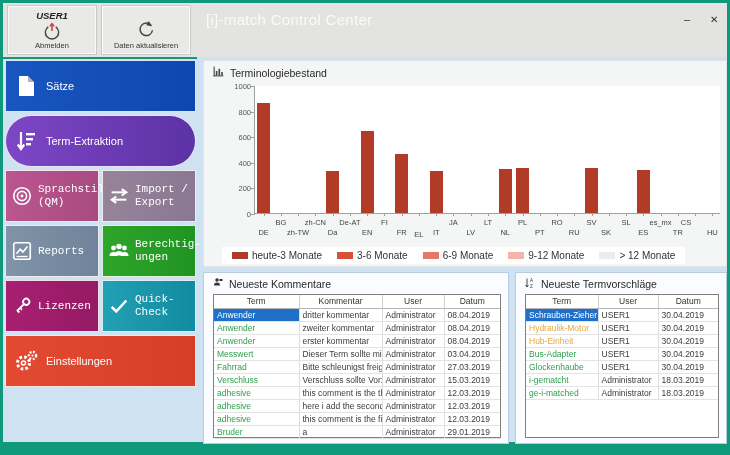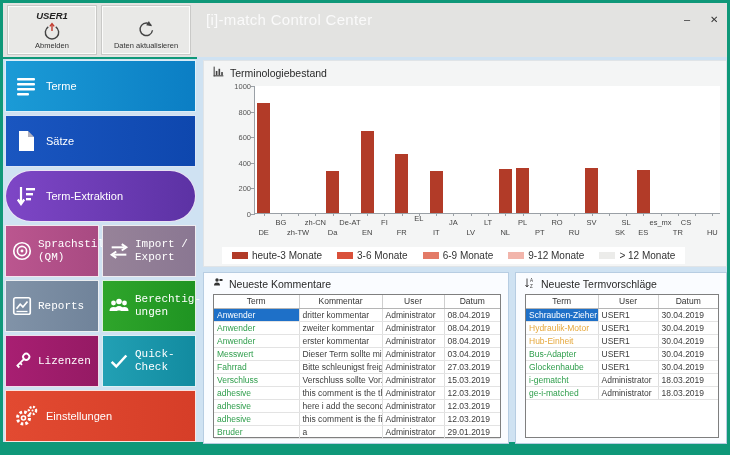--- a/index.html
+++ b/index.html
@@ -98,31 +98,20 @@
     </div>
     <span class="app-title">[i]-match Control Center</span>
     <span class="winctl win-min">–</span>
     <span class="winctl win-close">✕</span>
   </div>
 
   <div class="content">
     <div class="sb-accent"></div>
 
     <div class="sidebar" id="sidebar">
-        <div class="tile full" style="background: linear-gradient(90deg, rgb(27, 155, 214), rgb(11, 126, 196));">
-          <span class="ticon">
-            <svg viewBox="0 0 24 24" width="24" height="24">
-              <rect x="3" y="4" width="18" height="2.6" rx="1" fill="#fff"></rect>
-              <rect x="3" y="9" width="18" height="2.6" rx="1" fill="#fff"></rect>
-              <rect x="3" y="14" width="18" height="2.6" rx="1" fill="#fff"></rect>
-              <rect x="3" y="19" width="12" height="2.6" rx="1" fill="#fff"></rect>
-            </svg>
-          </span>
-          <span class="tlabel">Terme</span>
-        </div>
         <div class="tile full" style="background: linear-gradient(90deg, rgb(26, 86, 192), rgb(14, 71, 174));">
           <span class="ticon">
             <svg viewBox="0 0 24 24" width="24" height="24">
               <path d="M5 2 h9 l6 6 v14 H5 Z" fill="#fff"></path>
               <path d="M14 2 l6 6 h-6 Z" fill="rgba(0,0,40,0.30)"></path>
             </svg>
           </span>
           <span class="tlabel">Sätze</span>
         </div>
         <div class="tile full" style="background: linear-gradient(90deg, rgb(126, 70, 198), rgb(92, 50, 164)); border-radius: 26px;">
@@ -263,21 +252,21 @@
           <div class="xlab" style="left: 77.9259px; top: 132px;">De-AT</div>
           <div class="bar" title="EN: 640" style="left: 105.685px; height: 81.92px; background: rgb(178, 59, 40);"></div>
           <div class="xtick" style="left: 112.185px;"></div>
           <div class="xlab" style="left: 95.1852px; top: 142px;">EN</div>
           <div class="xtick" style="left: 129.444px;"></div>
           <div class="xlab" style="left: 112.444px; top: 132px;">FI</div>
           <div class="bar" title="FR: 460" style="left: 140.204px; height: 58.88px; background: rgb(178, 59, 40);"></div>
           <div class="xtick" style="left: 146.704px;"></div>
           <div class="xlab" style="left: 129.704px; top: 142px;">FR</div>
           <div class="xtick" style="left: 163.963px;"></div>
-          <div class="xlab" style="left: 146.963px; top: 128px;">EL</div>
+          <div class="xlab" style="left: 146.963px; top: 144px;">EL</div>
           <div class="bar" title="IT: 330" style="left: 174.722px; height: 42.24px; background: rgb(178, 59, 40);"></div>
           <div class="xtick" style="left: 181.222px;"></div>
           <div class="xlab" style="left: 164.222px; top: 142px;">IT</div>
           <div class="xtick" style="left: 198.481px;"></div>
           <div class="xlab" style="left: 181.481px; top: 132px;">JA</div>
           <div class="xtick" style="left: 215.741px;"></div>
           <div class="xlab" style="left: 198.741px; top: 142px;">LV</div>
           <div class="xtick" style="left: 233px;"></div>
           <div class="xlab" style="left: 216px; top: 132px;">LT</div>
           <div class="bar" title="NL: 340" style="left: 243.759px; height: 43.52px; background: rgb(178, 59, 40);"></div>
@@ -289,21 +278,21 @@
           <div class="xtick" style="left: 284.778px;"></div>
           <div class="xlab" style="left: 267.778px; top: 142px;">PT</div>
           <div class="xtick" style="left: 302.037px;"></div>
           <div class="xlab" style="left: 285.037px; top: 132px;">RO</div>
           <div class="xtick" style="left: 319.296px;"></div>
           <div class="xlab" style="left: 302.296px; top: 142px;">RU</div>
           <div class="bar" title="SV: 350" style="left: 330.056px; height: 44.8px; background: rgb(178, 59, 40);"></div>
           <div class="xtick" style="left: 336.556px;"></div>
           <div class="xlab" style="left: 319.556px; top: 132px;">SV</div>
           <div class="xtick" style="left: 353.815px;"></div>
-          <div class="xlab" style="left: 348px; top: 142px;">SK</div>
+          <div class="xlab" style="left: 334px; top: 142px;">SK</div>
           <div class="xtick" style="left: 371.074px;"></div>
           <div class="xlab" style="left: 354.074px; top: 132px;">SL</div>
           <div class="bar" title="ES: 335" style="left: 381.833px; height: 42.88px; background: rgb(178, 59, 40);"></div>
           <div class="xtick" style="left: 388.333px;"></div>
           <div class="xlab" style="left: 371.333px; top: 142px;">ES</div>
           <div class="xtick" style="left: 405.593px;"></div>
           <div class="xlab" style="left: 388.593px; top: 132px;">es_mx</div>
           <div class="xtick" style="left: 422.852px;"></div>
           <div class="xlab" style="left: 405.852px; top: 142px;">TR</div>
           <div class="xtick" style="left: 440.111px;"></div>

